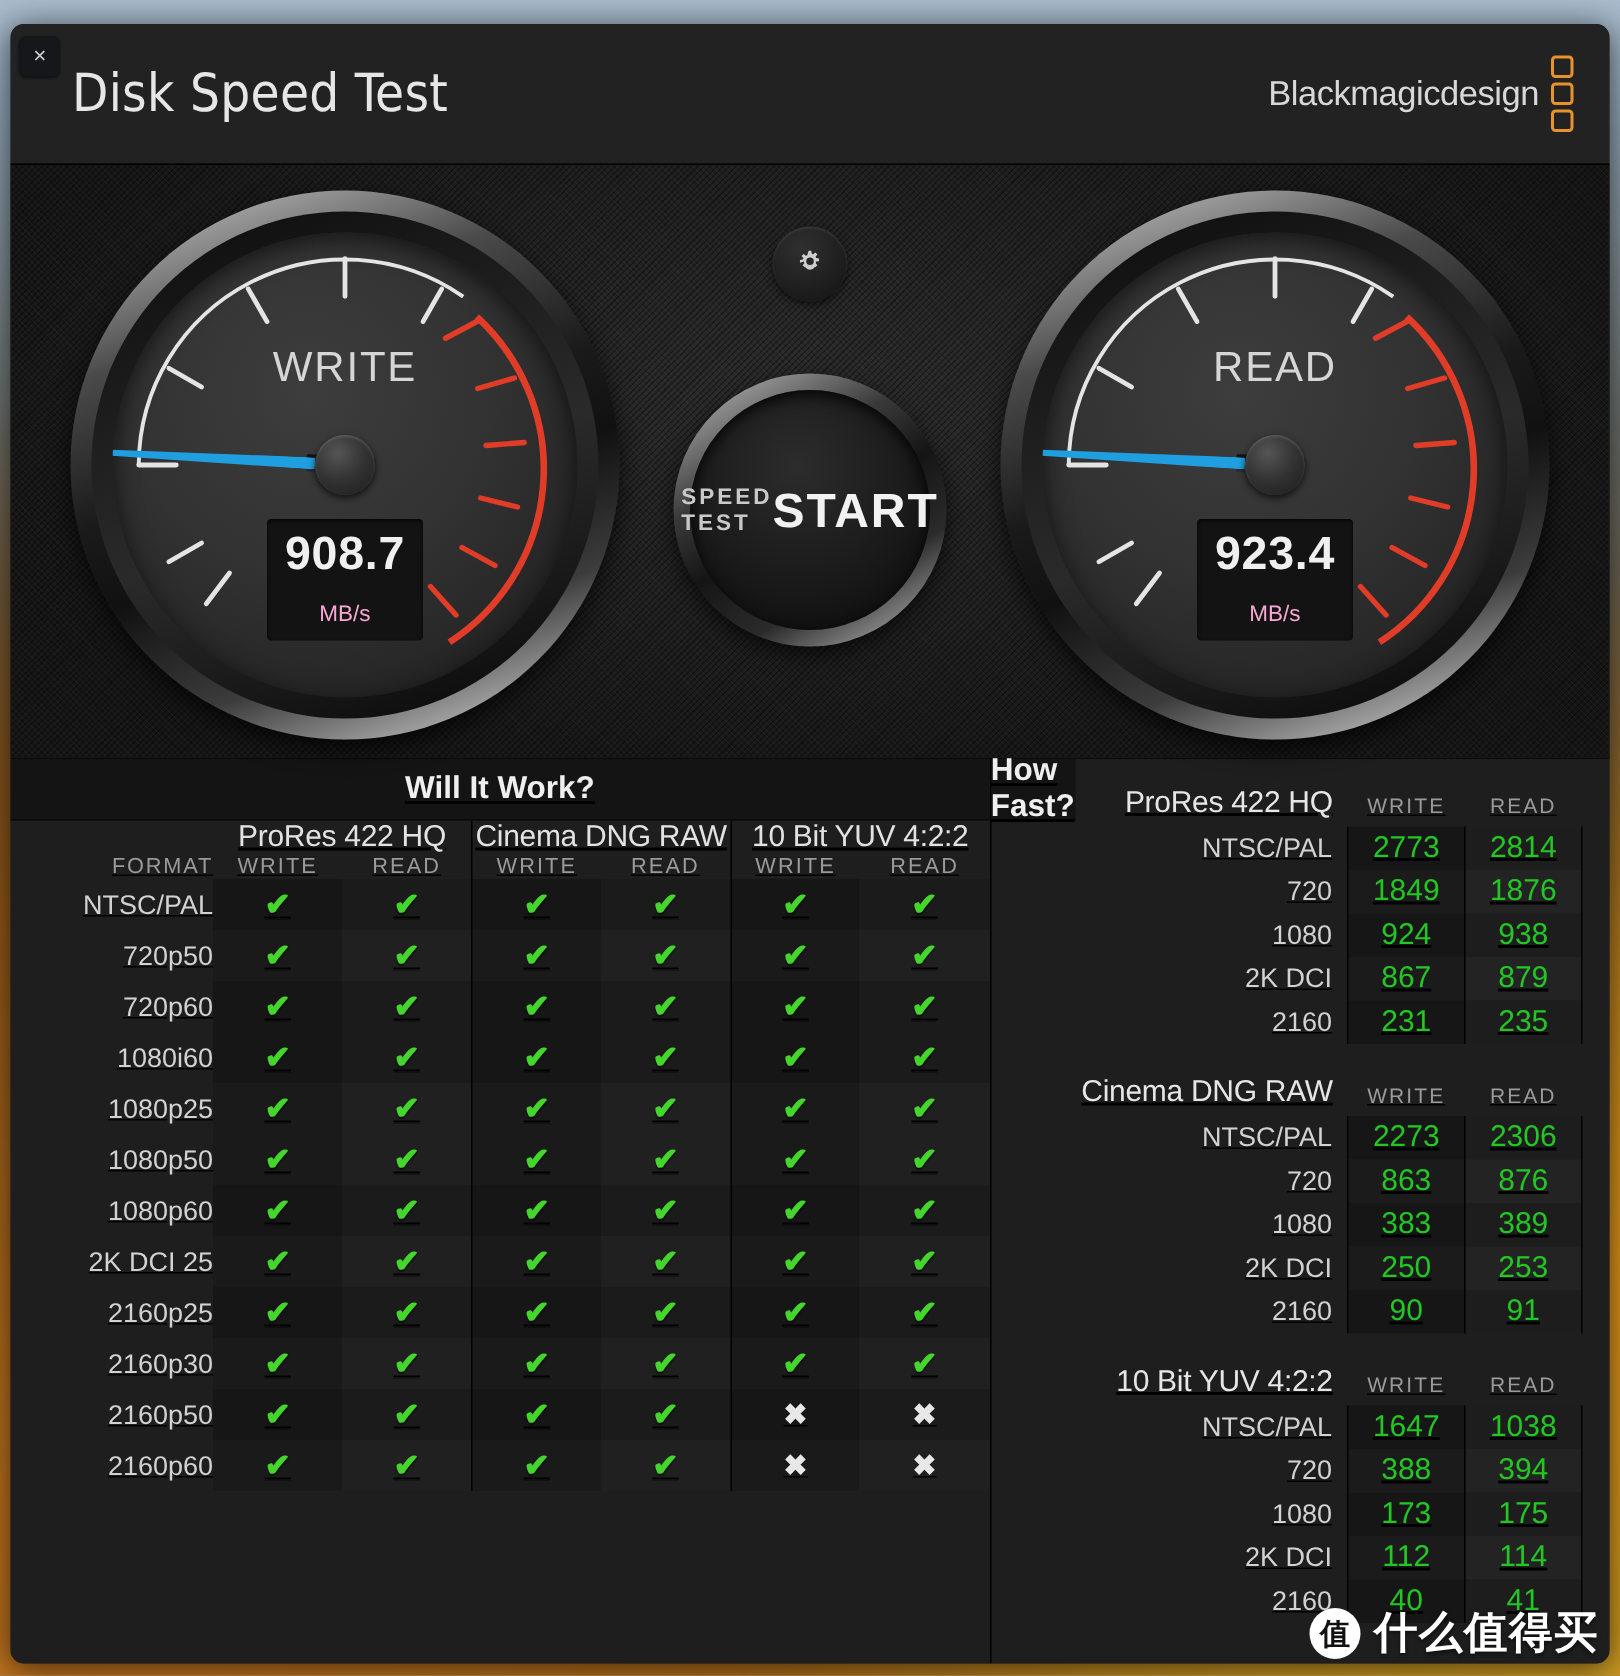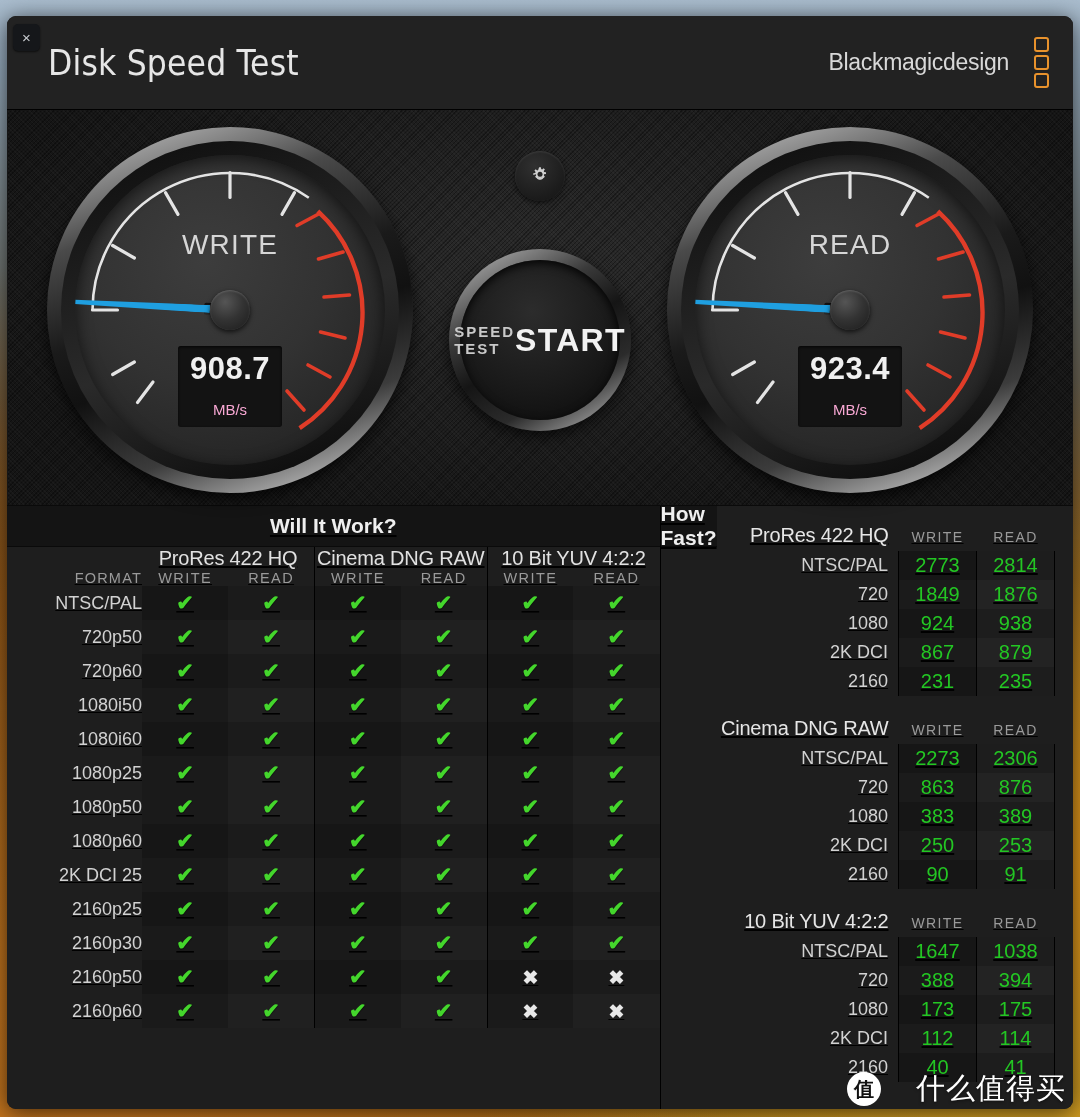--- a/index.html
+++ b/index.html
@@ -35,21 +35,21 @@
   }
 
   
   #titlebar{
     height:93px; background:#222222;
     display:flex; align-items:center; justify-content:space-between;
     padding:0 24px 0 41px; position:relative;
   }
   #title{ font-size:35px; color:#e6e6e6; font-weight:400; letter-spacing:.2px;
           font-family:"DejaVu Sans Condensed","Liberation Sans",sans-serif; }
-  #brand{ display:flex; align-items:center; gap:25px; }
+  #brand{ display:flex; align-items:center; gap:8px; }
   #brand-text{ font-size:23px; color:#d8d8d8; letter-spacing:-.3px; }
   #brand-mark{ display:flex; flex-direction:column; gap:3px; }
   #brand-mark i{ display:block; width:15px; height:15px;
       border:2px solid #e8922c; border-radius:3px; }
 
   
   #gauge-panel{
     height:396px; position:relative;
     background-color:#1a1a1a;
     background-image:
@@ -197,23 +197,22 @@
   #watermark{
     position:absolute; right:14px; bottom:8px; display:flex; align-items:center; gap:9px;
     z-index:50; pointer-events:none;
   }
   #wm-logo{
     width:34px; height:34px; border-radius:50%; background:#fff; color:#111;
     display:flex; align-items:center; justify-content:center;
     font-size:20px; font-weight:bold;
   }
   #wm-text{
-    font-size:29px; color:#fff; font-weight:normal; letter-spacing:1px;
+    font-size:29px; color:#fff; font-weight:bold; letter-spacing:1px;
     text-shadow:0 1px 3px rgba(0,0,0,.55);
-    margin-left:26px;
   }
 </style>
 </head>
 <body>
 
 <div id="app-window">
 
   <div id="close-btn">×</div>
 
   <div id="titlebar">
@@ -376,29 +375,20 @@
             </tr>
             <tr>
               <td class="fmt-cell">720p60</td>
               <td class="mark w"><span class="ck">✔</span></td>
               <td class="mark r"><span class="ck">✔</span></td>
               <td class="mark w colsep"><span class="ck">✔</span></td>
               <td class="mark r"><span class="ck">✔</span></td>
               <td class="mark w colsep"><span class="ck">✔</span></td>
               <td class="mark r"><span class="ck">✔</span></td>
             </tr>
-            <tr class="alt">
-              <td class="fmt-cell">1080i50</td>
-              <td class="mark w"><span class="ck">✔</span></td>
-              <td class="mark r"><span class="ck">✔</span></td>
-              <td class="mark w colsep"><span class="ck">✔</span></td>
-              <td class="mark r"><span class="ck">✔</span></td>
-              <td class="mark w colsep"><span class="ck">✔</span></td>
-              <td class="mark r"><span class="ck">✔</span></td>
-            </tr>
             <tr>
               <td class="fmt-cell">1080i60</td>
               <td class="mark w"><span class="ck">✔</span></td>
               <td class="mark r"><span class="ck">✔</span></td>
               <td class="mark w colsep"><span class="ck">✔</span></td>
               <td class="mark r"><span class="ck">✔</span></td>
               <td class="mark w colsep"><span class="ck">✔</span></td>
               <td class="mark r"><span class="ck">✔</span></td>
             </tr>
             <tr class="alt">

